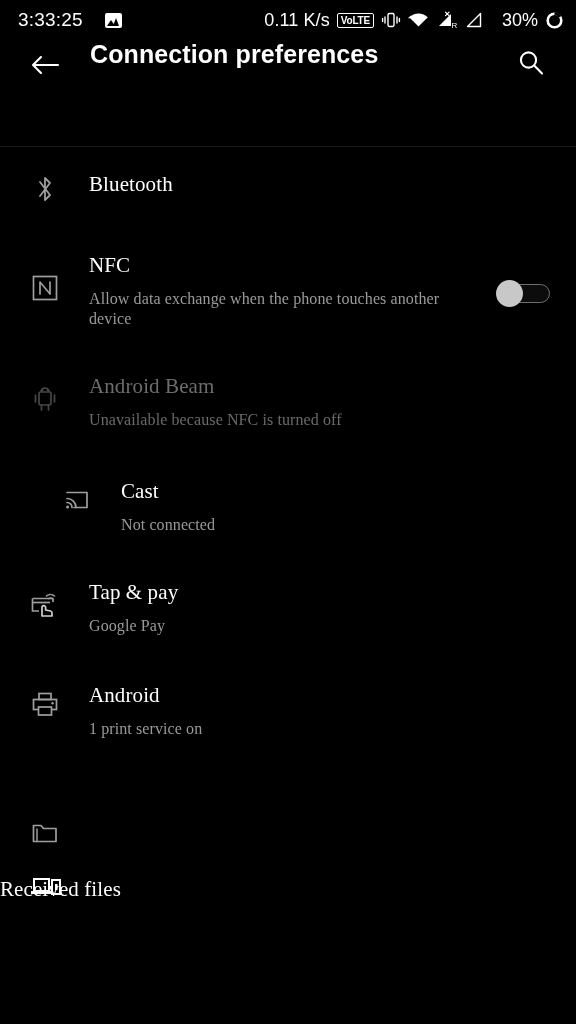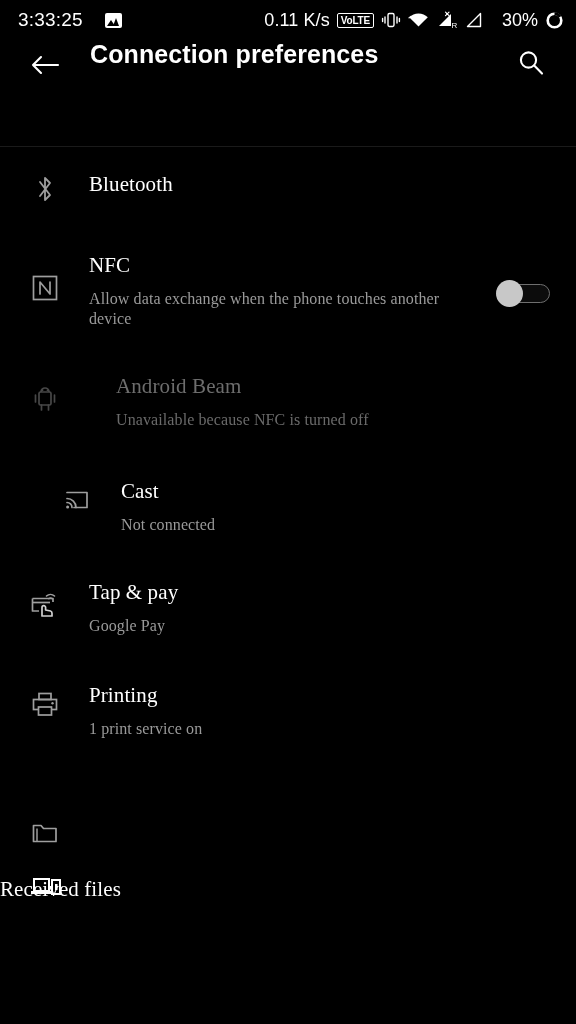--- a/index.html
+++ b/index.html
@@ -74,21 +74,21 @@
     color:#9a9a9a; font-size:16px; line-height:20px; margin-top:11px;
     letter-spacing:.1px; max-width:385px;
   }
   .row.disabled .row-title { color:#6d6d6d; }
   .row.disabled .row-sub { color:#6a6a6a; }
   .row.disabled .row-icon svg { opacity:.45; }
 
   
   #row-bluetooth   { position:absolute; top:24px;  left:0; width:576px; }
   #row-nfc         { position:absolute; top:105px; left:0; width:576px; }
-  #row-beam        { position:absolute; top:226px; left:0; width:576px;gap:27px; }
+  #row-beam        { position:absolute; top:226px; left:0; width:576px; }
   #row-cast        { position:absolute; top:331px; left:0; width:512px;padding-left:32px; }
   #row-tappay      { position:absolute; top:432px; left:0; width:484px; }
   #row-printing    { position:absolute; top:535px; left:0; width:576px; }
   #row-received    { position:absolute; top:640px; left:0; width:576px;flex-direction:column; }
   #row-chromebook  { position:absolute; top:717px; left:0; width:576px; }
 
   
   .switch {
     position:absolute; right:26px; top:28px;
     width:54px; height:26px;
@@ -243,21 +243,21 @@
     <div class="row" id="row-printing">
       <div class="row-icon">
         <svg width="32" height="32" viewBox="0 0 32 32" style="margin-top:5px;">
           <rect x="10" y="4.5" width="12" height="6" fill="none" stroke="#9e9e9e" stroke-width="1.7"></rect>
           <rect x="4.5" y="10.5" width="23" height="10" fill="none" stroke="#9e9e9e" stroke-width="1.7"></rect>
           <rect x="9.5" y="18" width="13" height="8" fill="#000" stroke="#9e9e9e" stroke-width="1.7"></rect>
           <circle cx="23.5" cy="14.2" r="1.2" fill="#9e9e9e"></circle>
         </svg>
       </div>
       <div class="row-text">
-        <div class="row-title">Printing</div>
+        <div class="row-title">Android</div>
         <div class="row-sub">1 print service on</div>
       </div>
     </div>
 
     <div class="row" id="row-received">
       <div class="row-icon">
         <svg width="32" height="28" viewBox="0 0 32 28" style="margin-top:2px;">
           <path d="M4.5 21.5 L4.5 5.5 L12 5.5 L14.5 8.5 L27 8.5 L27 21.5 Z" fill="none" stroke="#9e9e9e" stroke-width="1.7" stroke-linejoin="round"></path>
           <path d="M8 8.5 L8 21.5" stroke="#9e9e9e" stroke-width="1.5"></path>
         </svg>

